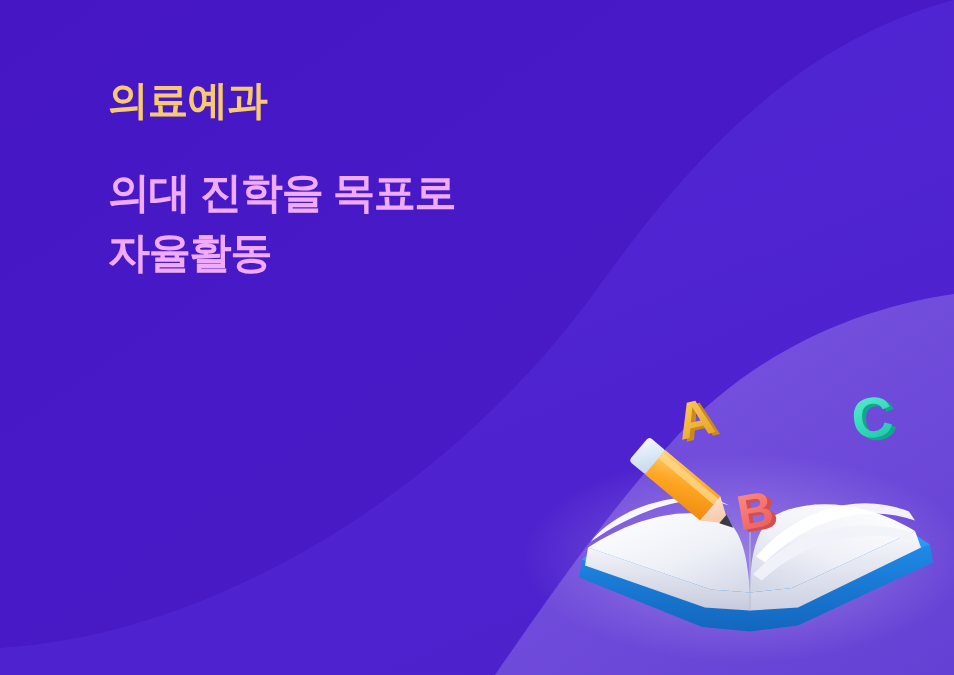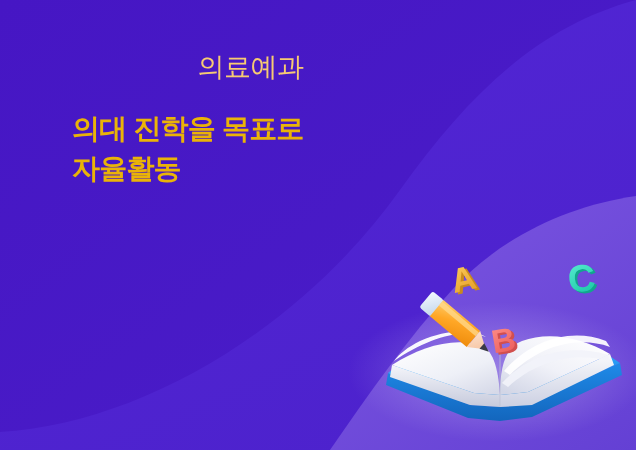--- a/index.html
+++ b/index.html
@@ -26,26 +26,25 @@
 
   
   .text-block {
     position: absolute;
     left: 72px;
     top: 52px;
     z-index: 5;
   }
   .eyebrow {
     font-size: 27px;
-    font-weight: 400;
+    font-weight: 700;
     letter-spacing: -0.5px;
     line-height: 1.15;
     margin: 0 0 26px 0;
     white-space: nowrap;
-    text-align: right;
   }
   .headline {
     font-size: 28px;
     font-weight: 700;
     letter-spacing: -0.8px;
     line-height: 1.42;
     margin: 0;
     white-space: pre-line;
   }
 
@@ -94,21 +93,21 @@
     <path d="M636,196
              C566,206 500,238 452,290
              C408,338 370,392 330,450
              L636,450 Z" fill="url(#gBlob)"></path>
 
     <ellipse cx="498" cy="372" rx="150" ry="70" fill="url(#gGlow)"></ellipse>
   </svg>
 
   <div class="text-block">
     <p class="eyebrow" style="color:#f7ca72">의료예과</p>
-    <p class="headline" style="color:#eab308">의대 진학을 목표로
+    <p class="headline" style="color:#f0abfc">의대 진학을 목표로
 자율활동</p>
   </div>
 
   <div class="illustration">
     <svg viewBox="0 0 266 195" preserveAspectRatio="xMidYMid meet">
       <defs>
         <linearGradient id="coverG" x1="0" y1="0" x2="0.4" y2="1">
           <stop offset="0%" stop-color="#49b0f7"></stop>
           <stop offset="55%" stop-color="#2196f3"></stop>
           <stop offset="100%" stop-color="#1574cd"></stop>

